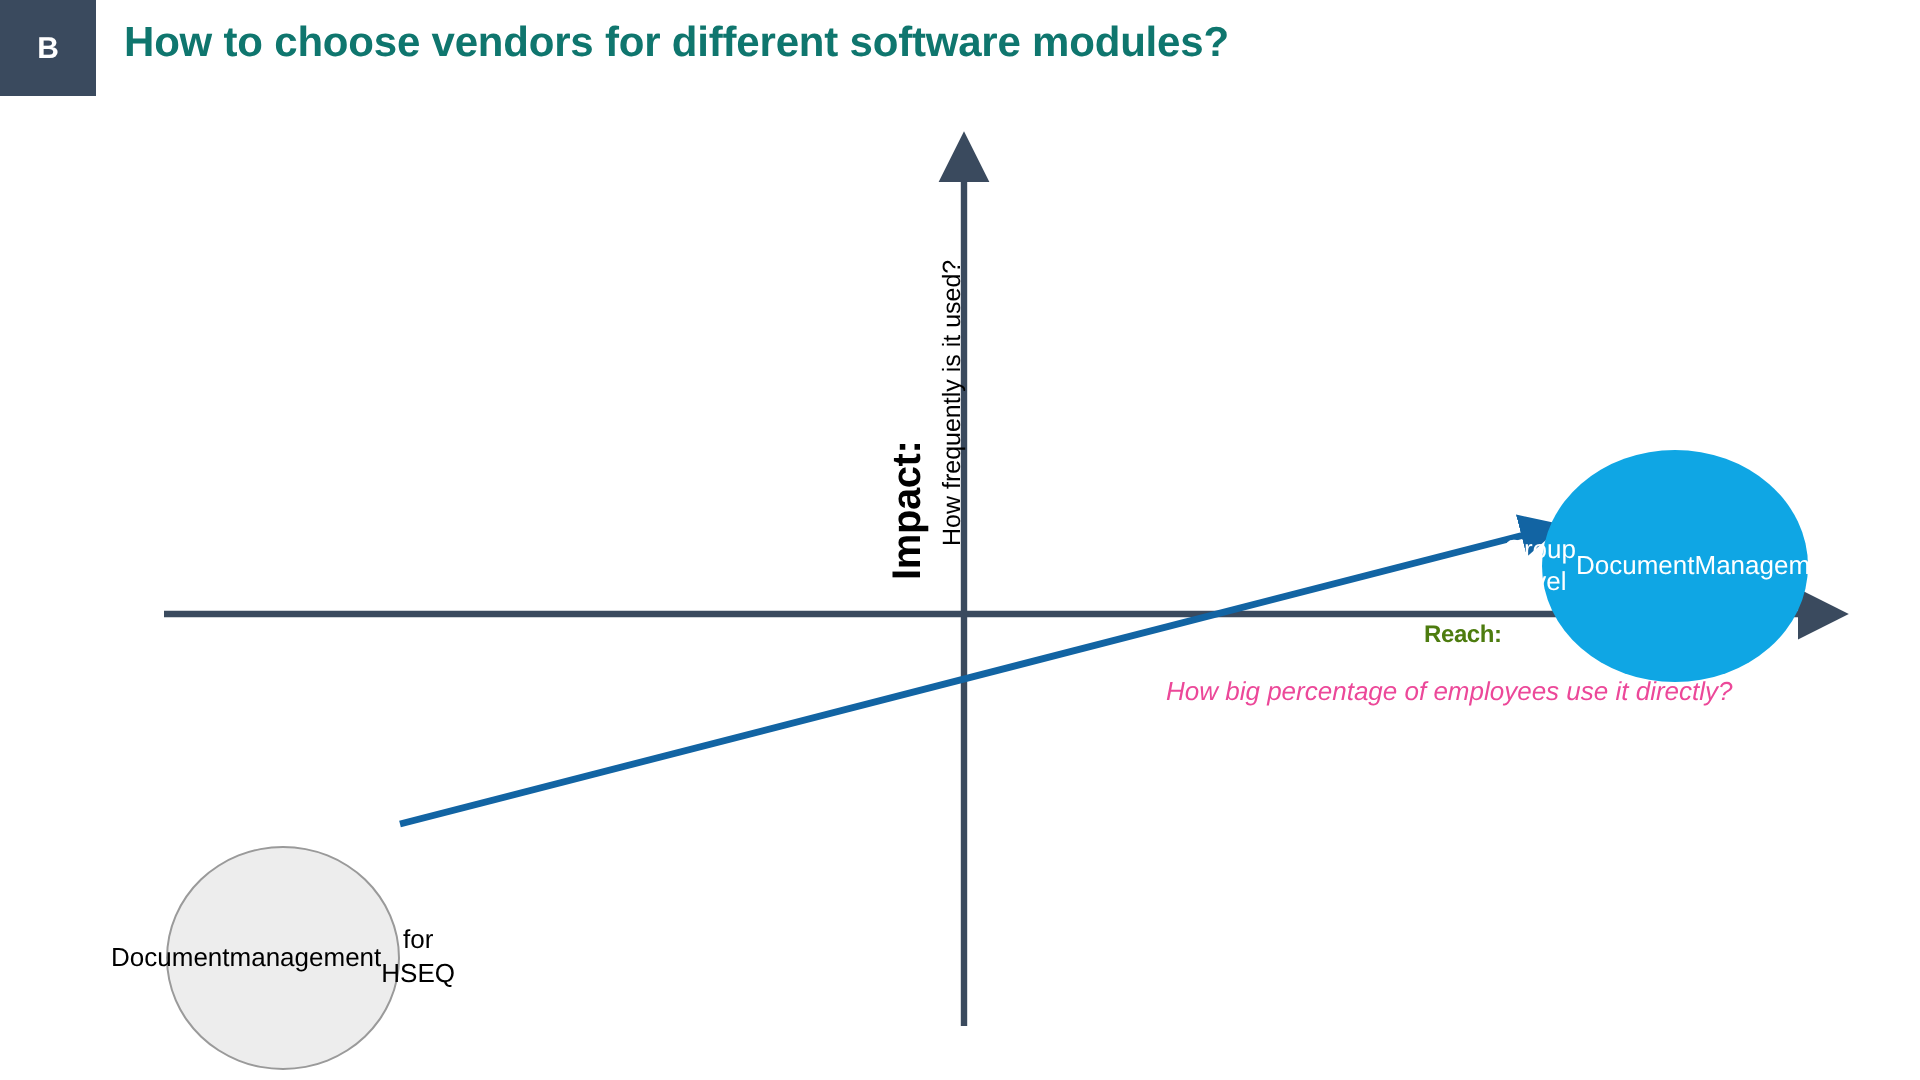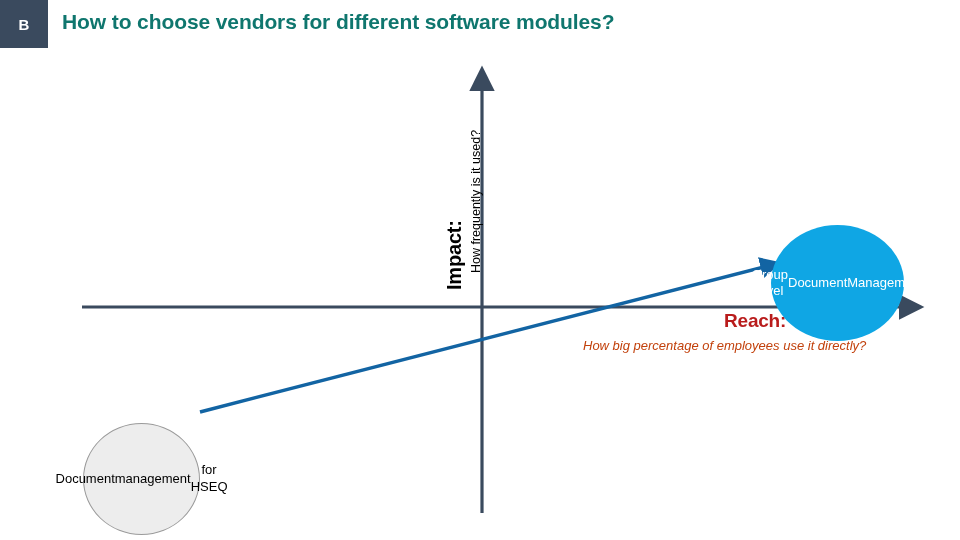--- a/index.html
+++ b/index.html
@@ -81,32 +81,31 @@
     letter-spacing: -0.2px;
   }
   #y-axis-subtitle {
     font-size: 12.5px;
     font-weight: normal;
   }
   #x-axis-title {
     position: absolute;
     left: 712px;
     top: 262px;
-    color: #b91c1c;
-    font-size: 19px;
+    color: #4d7c0f;
+    font-size: 12px;
     font-weight: bold;
     letter-spacing: -0.2px;
     white-space: nowrap;
-    margin-left: 12px;
   }
   #x-axis-subtitle {
     position: absolute;
     left: 583px;
     top: 290px;
-    color: #c2410c;
+    color: #ec4899;
     font-size: 13px;
     font-style: italic;
     white-space: nowrap;
   }
 
   
   .node {
     position: absolute;
     box-sizing: border-box;
     border-radius: 50%;

